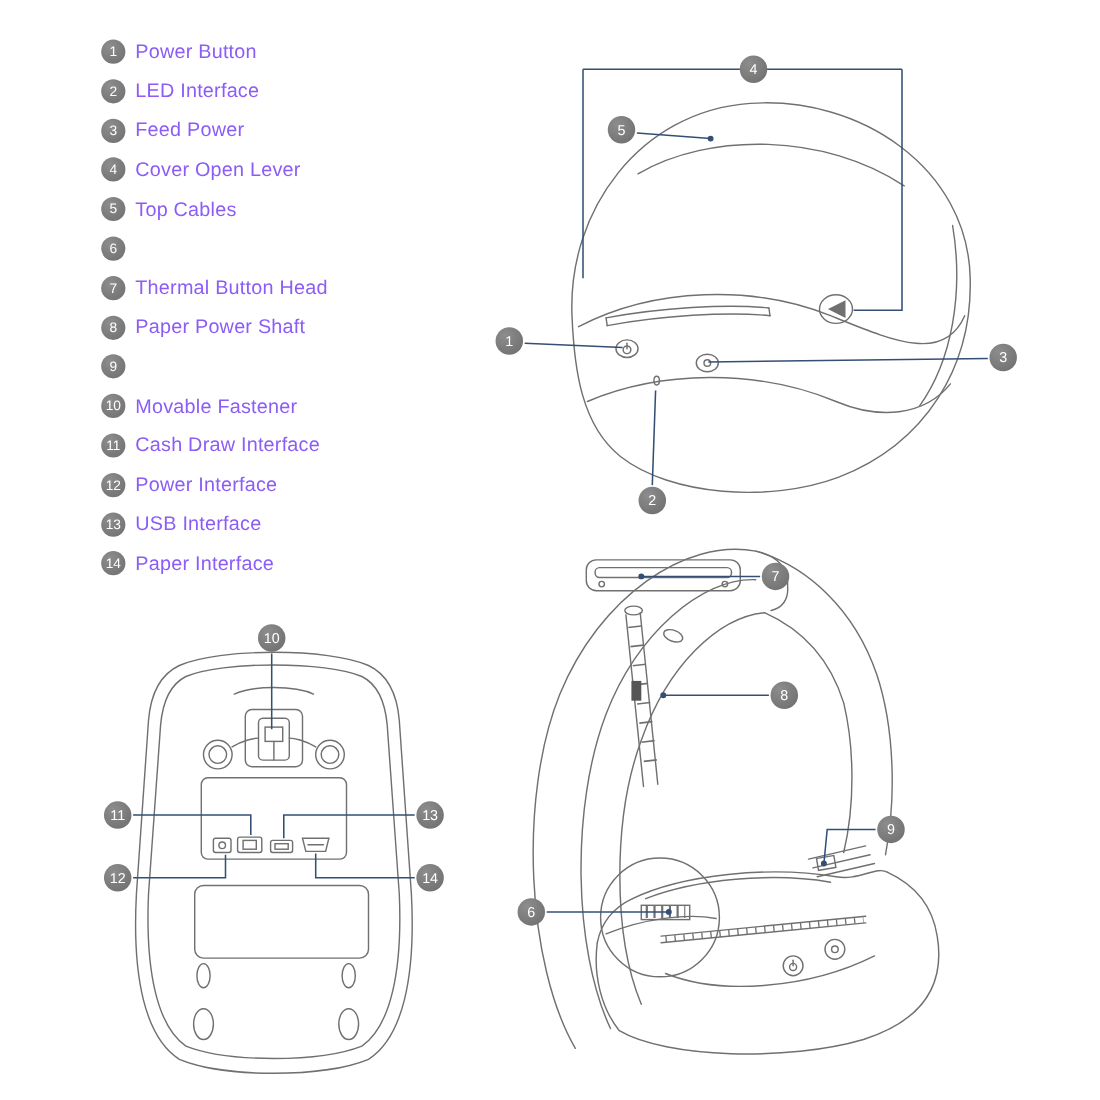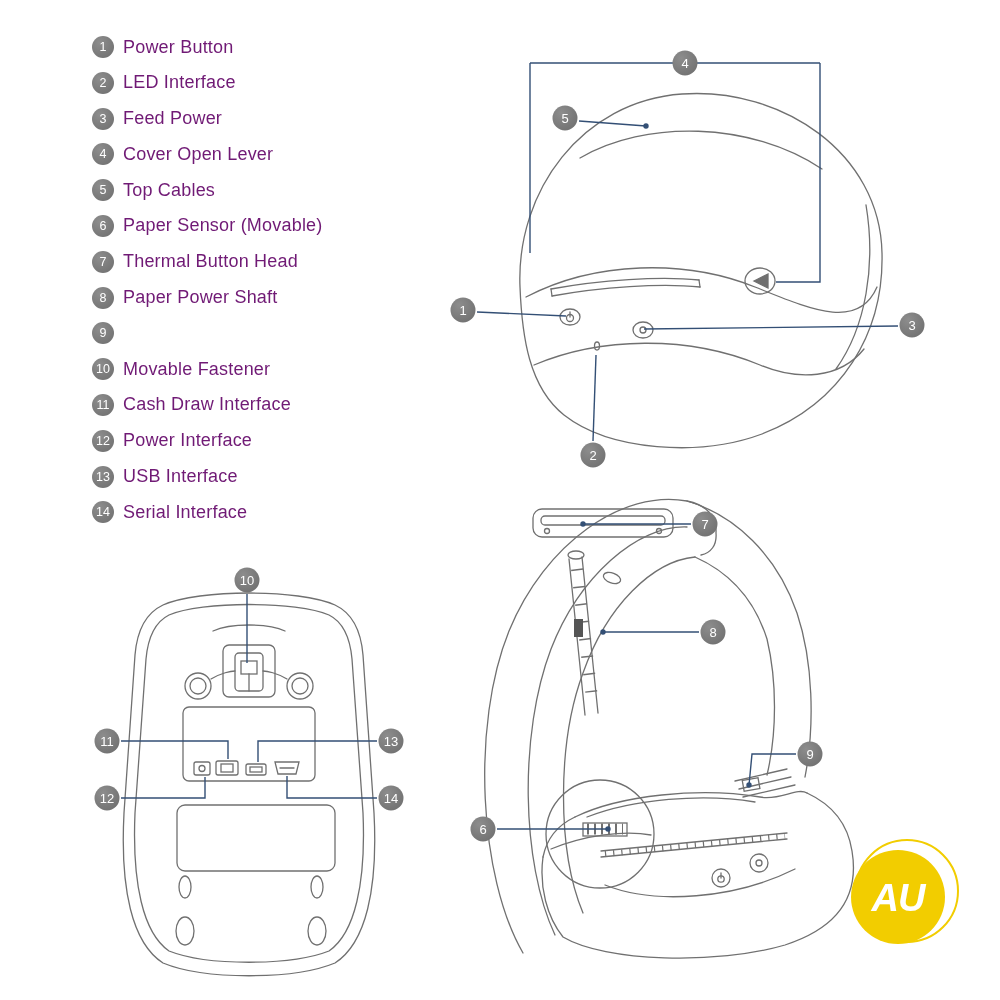--- a/index.html
+++ b/index.html
@@ -7,21 +7,21 @@
   .canvas { position:relative; width:1000px; height:1000px; background:#ffffff; overflow:hidden; }
 
   
   .legend { position:absolute; left:92px; top:36px; display:flex; flex-direction:column; gap:13.8px; }
   .legend-item { display:flex; align-items:center; gap:9px; height:22px; }
   .badge {
     width:22px; height:22px; flex:0 0 22px; border-radius:50%;
     background:radial-gradient(circle at 35% 30%, #8d8d8d, #6d6d6d);
     color:#fff; font-size:12.5px; display:flex; align-items:center; justify-content:center;
   }
-  .legend-label { font-size:18px; color:#701a75; letter-spacing:.2px; white-space:nowrap; }
+  .legend-label { font-size:18px; color:#8b5cf6; letter-spacing:.2px; white-space:nowrap; }
 
   
   .view { position:absolute; }
   .view svg { position:absolute; left:0; top:0; display:block; }
   .callout {
     position:absolute; width:25px; height:25px; border-radius:50%;
     background:radial-gradient(circle at 35% 30%, #8d8d8d, #6b6b6b);
     color:#fff; font-size:13px; display:flex; align-items:center; justify-content:center;
     transform:translate(-50%,-50%); z-index:3;
   }
@@ -54,21 +54,20 @@
     <div class="legend-item">
       <span class="badge">4</span>
       <span class="legend-label">Cover Open Lever</span>
     </div>
     <div class="legend-item">
       <span class="badge">5</span>
       <span class="legend-label">Top Cables</span>
     </div>
     <div class="legend-item">
       <span class="badge">6</span>
-      <span class="legend-label">Paper Sensor (Movable)</span>
     </div>
     <div class="legend-item">
       <span class="badge">7</span>
       <span class="legend-label">Thermal Button Head</span>
     </div>
     <div class="legend-item">
       <span class="badge">8</span>
       <span class="legend-label">Paper Power Shaft</span>
     </div>
     <div class="legend-item">
@@ -85,21 +84,21 @@
     <div class="legend-item">
       <span class="badge">12</span>
       <span class="legend-label">Power Interface</span>
     </div>
     <div class="legend-item">
       <span class="badge">13</span>
       <span class="legend-label">USB Interface</span>
     </div>
     <div class="legend-item">
       <span class="badge">14</span>
-      <span class="legend-label">Serial Interface</span>
+      <span class="legend-label">Paper Interface</span>
     </div>
   </div>
 
   <div class="view view-closed">
     <svg width="500" height="440" viewBox="0 0 500 440">
 
       <g stroke="#707070" stroke-width="1.3" fill="none" stroke-linecap="round">
         <path d="M90 252 C86 156 152 66 252 59 C352 52 450 118 452 218 C454 298 412 368 332 399 C270 422 180 416 134 380 C99 352 92 302 90 252 Z" fill="#ffffff"></path>
         <path d="M150 123 C215 85 320 86 392 134"></path>
         <path d="M436 170 C446 230 436 292 406 334"></path>
@@ -269,21 +268,14 @@
         <path d="M42 344 H153"></path>
         <circle cx="153" cy="344" r="2" fill="#334f75"></circle>
       </g>
     </svg>
     <div class="callout" style="left:250px; top:39px;">7</div>
     <div class="callout" style="left:258px; top:147px;">8</div>
     <div class="callout" style="left:355px; top:269px;">9</div>
     <div class="callout" style="left:28px;  top:344px;">6</div>
   </div>
 
-  <div class="logo">
-    <svg width="120" height="124" viewBox="0 0 120 124">
-      <circle cx="66" cy="56" r="51" fill="none" stroke="#f2cd00" stroke-width="2"></circle>
-      <circle cx="57" cy="62" r="47" fill="#f2cd00"></circle>
-      <text x="57" y="76" font-size="38" fill="#ffffff" text-anchor="middle" letter-spacing="-1">AU</text>
-    </svg>
-  </div>
 
 </div>
 
 </body></html>

